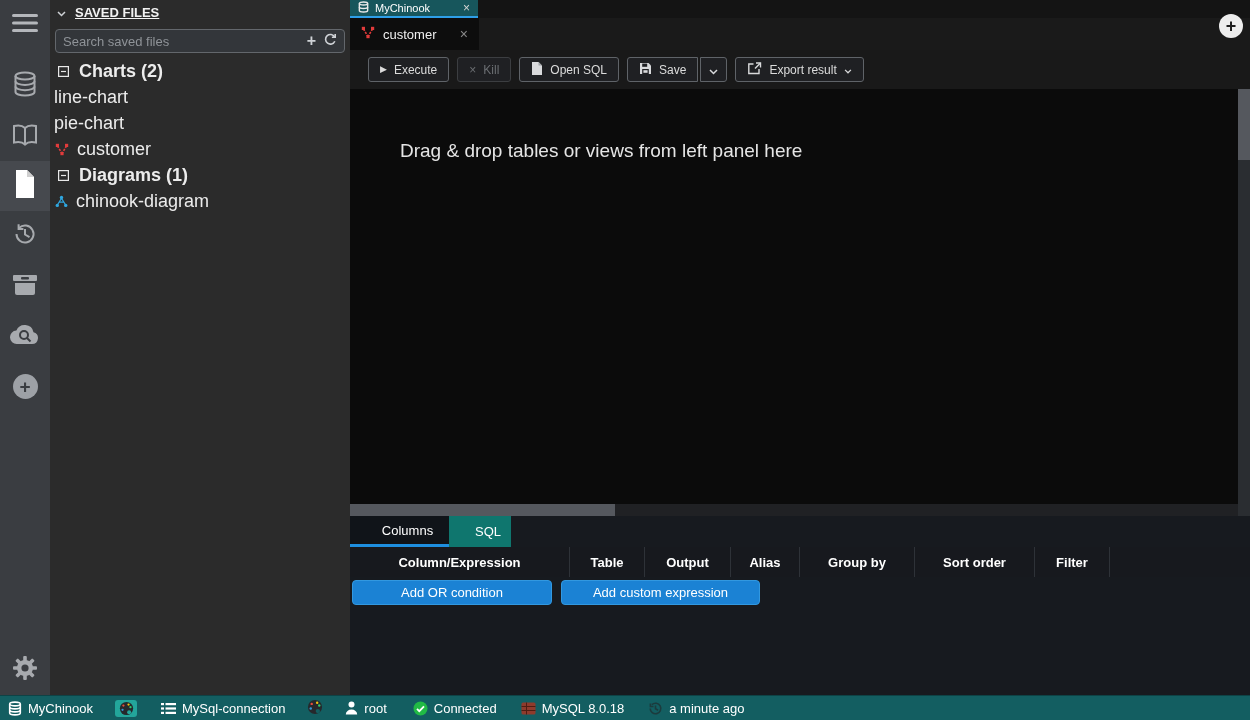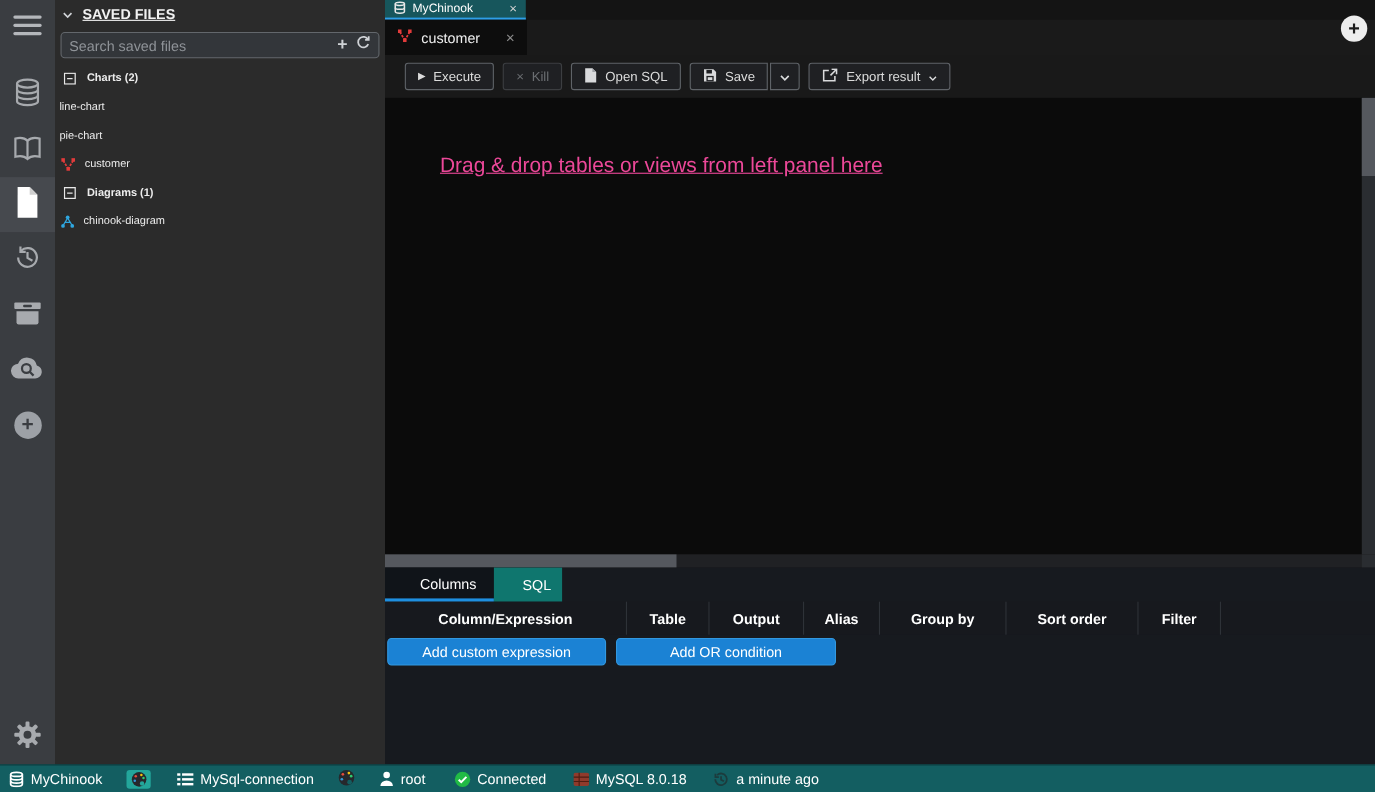--- a/index.html
+++ b/index.html
@@ -13,21 +13,21 @@
   .plus-circle { width:25px; height:25px; border-radius:50%; background:#9da1a6; color:#3a3d41; font-size:19px; font-weight:bold; display:flex; align-items:center; justify-content:center; line-height:1; }
 
   
   .panel { position:absolute; left:50px; top:0; width:300px; height:695px; background:#2b2b2b; }
   .panel-header { position:absolute; left:7px; top:5px; display:flex; align-items:center; gap:9px; color:#f2f2f2; font-weight:bold; font-size:13px;text-decoration:underline; }
   .search-box { position:absolute; left:5px; top:29px; width:290px; height:24px; background:#33363a; border:1px solid #63676c; border-radius:4px; display:flex; align-items:center; padding:0 7px; gap:8px; }
   .search-box input { flex:1; background:transparent; border:none; outline:none; color:#84cc16; font-size:13px; font-family:"Liberation Sans", sans-serif; min-width:0; }
   .search-box input::placeholder { color:#8f9398; }
   .search-plus { color:#cfd2d6; font-size:16px; font-weight:bold; line-height:1; cursor:pointer; }
   .tree { position:absolute; left:0; top:58px; right:0; }
-  .tree-row { height:26px; display:flex; align-items:center; color:#ececec; font-size:10px; cursor:pointer; }
+  .tree-row { height:26px; display:flex; align-items:center; color:#ececec; font-size:18px; cursor:pointer; }
   .tree-row.group { font-weight:bold; padding-left:8px; gap:10px; }
   .tree-row.item { padding-left:4px; gap:8px; }
   .tree-row.item.withicon { padding-left:5px; }
   .t-icon { display:flex; align-items:center; }
 
   
   .main { position:absolute; left:350px; top:0; width:900px; height:695px; background:#191919; }
   .tabrow1 { position:absolute; top:0; left:0; right:0; height:18px; background:#141414; }
   .conn-tab { position:absolute; left:0; top:0; width:128px; height:18px; background:#17565c; border-bottom:2px solid #2e9fe8; display:flex; align-items:center; gap:6px; padding:0 8px; color:#fff; font-size:11px; cursor:pointer; }
   .conn-tab .close-x { margin-left:auto; color:#d5d5d5; font-size:12px; }
@@ -38,21 +38,21 @@
 
   .toolbar { position:absolute; top:50px; left:0; right:0; height:39px; background:#191919; display:flex; align-items:center; padding-left:18px; }
   .tbtn { height:25px; border:1px solid #5f6368; border-radius:3px; background:#1f2023; color:#dcdcdc; font-size:12px; display:flex; align-items:center; gap:7px; padding:0 11px; cursor:pointer; white-space:nowrap; }
   .tbtn.disabled { color:#6b6e72; border-color:#3c3e41; cursor:default; }
   .tbtn .mini { font-size:9px; line-height:1; }
   .tb-gap { width:8px; }
   .split-caret { height:25px; width:27px; border:1px solid #5f6368; border-radius:0 3px 3px 0; background:#1f2023; display:flex; align-items:center; justify-content:center; margin-left:2px; cursor:pointer; }
   .tbtn.split-main { border-radius:3px 0 0 3px; }
 
   .canvas { position:absolute; top:89px; left:0; width:888px; height:415px; background:#0b0b0b; }
-  .canvas-hint { position:absolute; left:50px; top:51px; color:#ec4899; font-size:19px;text-decoration:underline; }
+  .canvas-hint { position:absolute; left:50px; top:51px; color:#e5e5e5; font-size:19px; }
   .vscroll { position:absolute; top:89px; right:0; width:12px; height:415px; background:#2a2d31; }
   .vscroll-handle { position:absolute; top:0; left:0; width:12px; height:71px; background:#55585e; cursor:grab; }
   .hscroll { position:absolute; top:504px; left:0; right:0; height:12px; background:#202124; }
   .hscroll-handle { position:absolute; left:0; top:0; width:265px; height:12px; background:#55585e; cursor:grab; }
   .scroll-corner { position:absolute; right:0; top:0; width:12px; height:12px; background:#2a2d31; }
 
   
   .bottom { position:absolute; top:516px; left:0; right:0; height:179px; background:#171a1f; }
   .btabs { position:absolute; top:0; left:0; height:31px; display:flex; }
   .btab { display:flex; align-items:center; justify-content:center; color:#fff; font-size:13px; cursor:pointer;padding-left:16px; }
@@ -351,25 +351,25 @@
         <div class="bh-cell c0">Column/Expression</div>
         <div class="bh-cell c1">Table</div>
         <div class="bh-cell c2">Output</div>
         <div class="bh-cell c3">Alias</div>
         <div class="bh-cell c4">Group by</div>
         <div class="bh-cell c6">Sort order</div>
         <div class="bh-cell c7">Filter</div>
         <div class="bh-cell bh-fill"></div>
       </div>
       <div class="brow-buttons">
+        <div class="blue-btn b2">
+          <span>Add OR condition</span>
+        </div>
         <div class="blue-btn b1">
           <span>Add custom expression</span>
-        </div>
-        <div class="blue-btn b2">
-          <span>Add OR condition</span>
         </div>
       </div>
     </div>
   </div>
 
   <div class="statusbar">
     <span class="sb-item" style="margin-left:8px">
       <span class="sb-icon">
         <svg width="14" height="15" viewBox="0 0 14 15" fill="none" stroke="#fff" stroke-width="1.6">
             <ellipse cx="7" cy="3" rx="5.3" ry="1.9"></ellipse>

